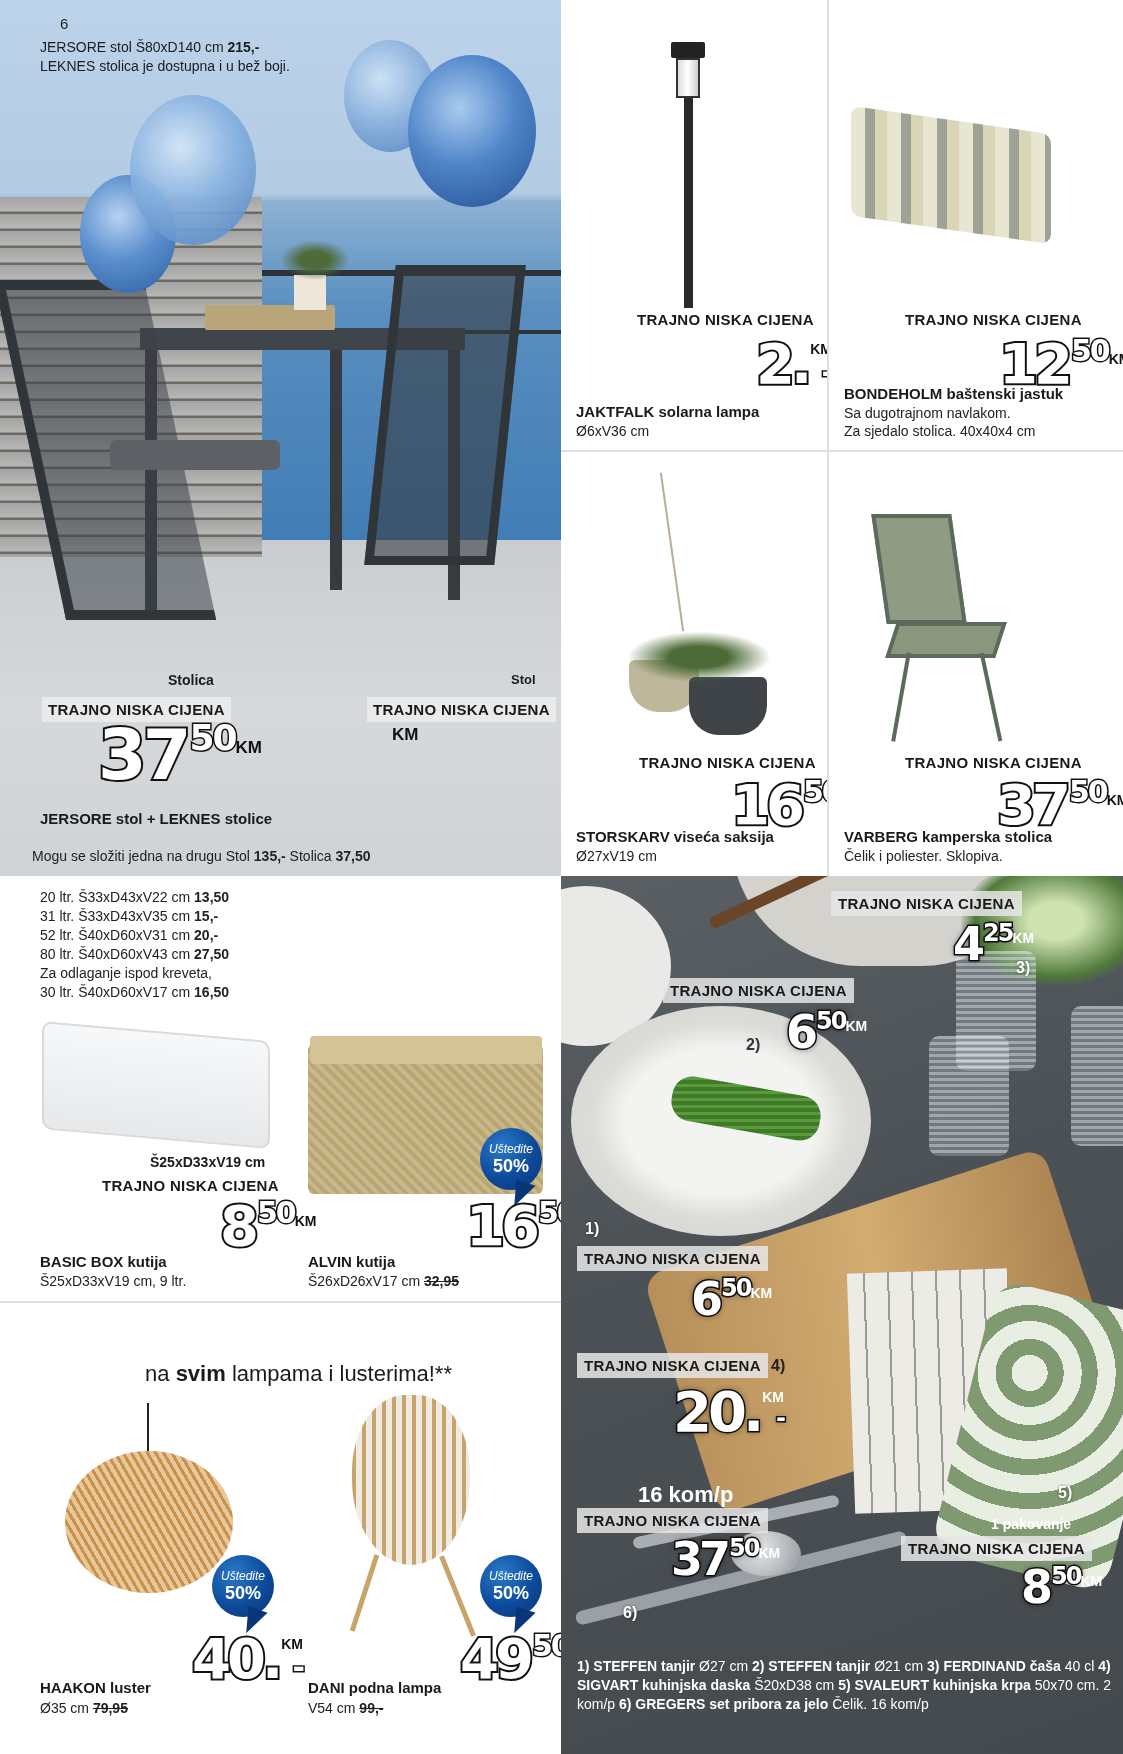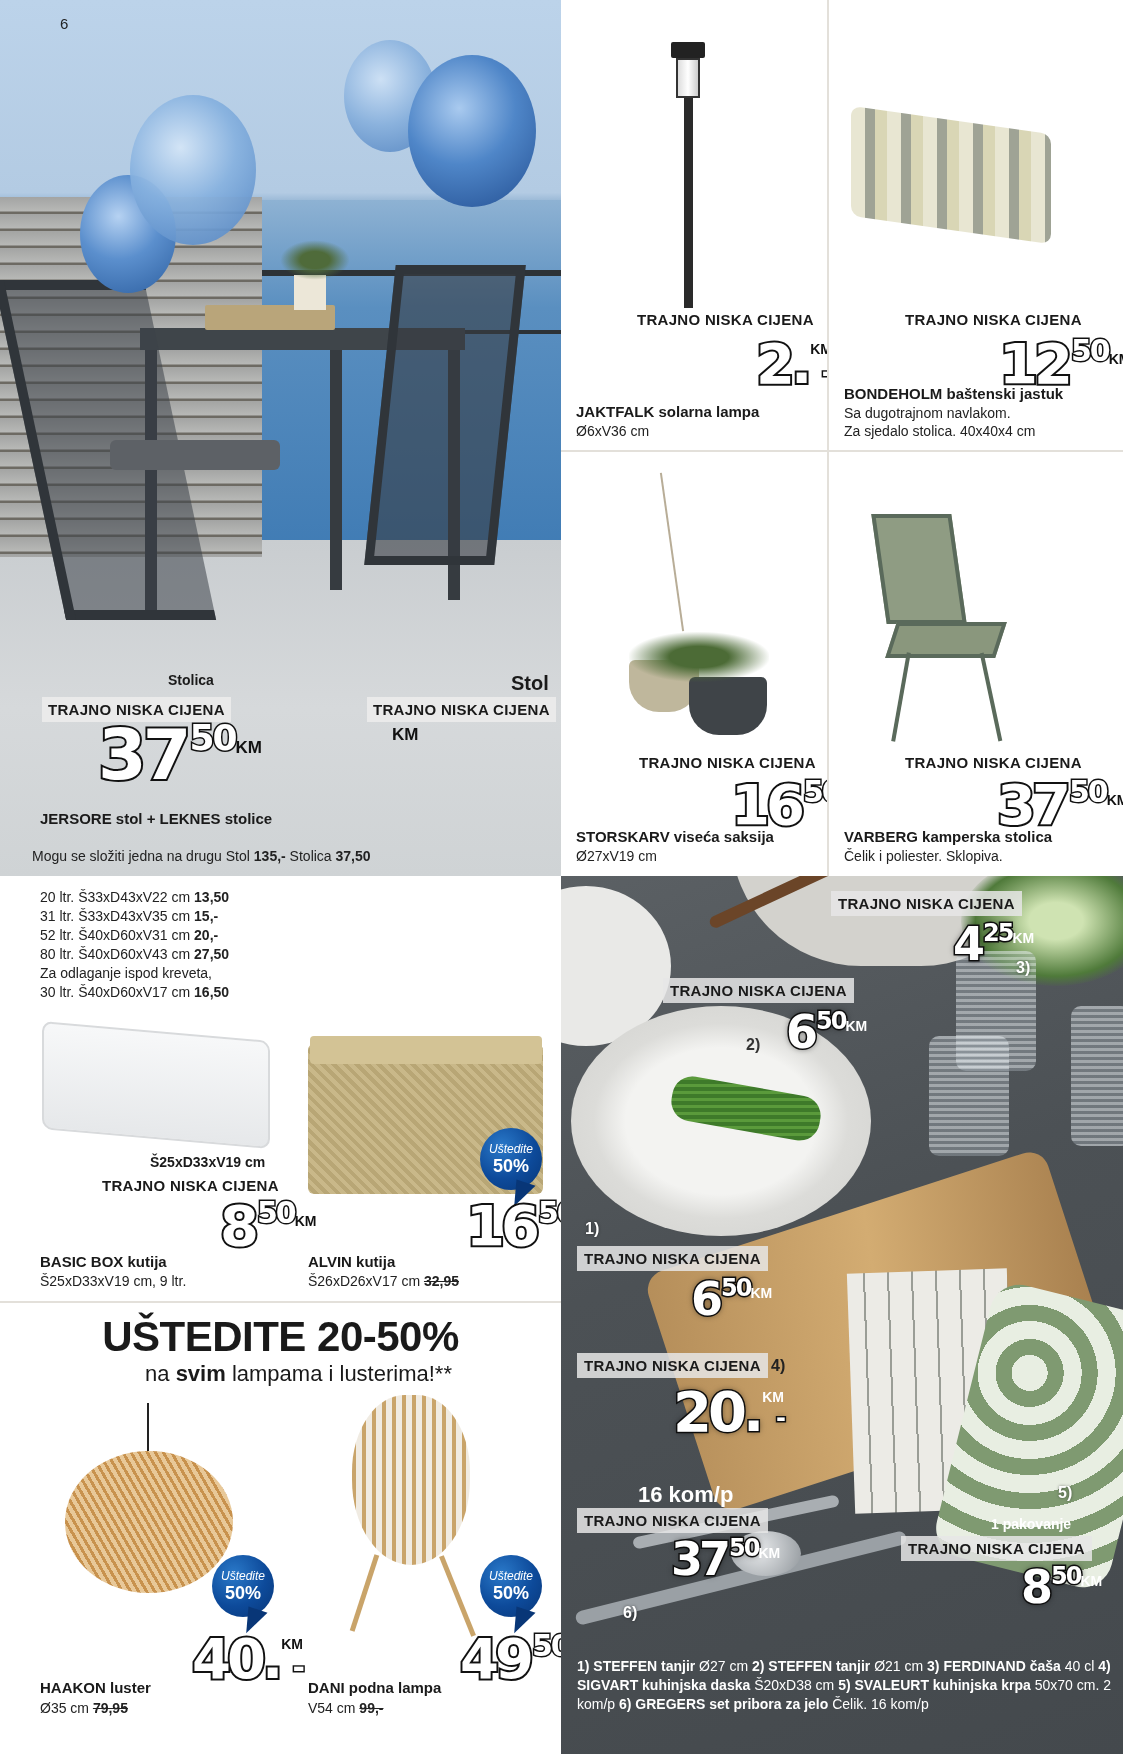--- a/index.html
+++ b/index.html
@@ -88,32 +88,36 @@
   <div class="abs" style="left:30px;top:280px;width:150px;height:340px;border:10px solid #30353a;border-right:none;transform:skewX(12deg);background:rgba(60,66,72,0.55);"></div>
   <div class="abs" style="left:380px;top:265px;width:130px;height:300px;border:9px solid #30353a;transform:skewX(-6deg);background:rgba(55,60,66,0.6);"></div>
   <div class="abs" style="left:110px;top:440px;width:170px;height:30px;background:#5d6166;border-radius:6px;"></div>
 
   <div class="abs" style="left:80px;top:175px;width:96px;height:118px;border-radius:50%;background:radial-gradient(circle at 40% 35%,#b6d2f2 0%,#5b8fcd 45%,#2d5fa0 100%);"></div>
   <div class="abs" style="left:130px;top:95px;width:126px;height:150px;border-radius:50%;background:radial-gradient(circle at 40% 35%,#d5e6f7 0%,#86b1df 45%,#4d80c0 100%);opacity:.92;"></div>
   <div class="abs" style="left:344px;top:40px;width:92px;height:112px;border-radius:50%;background:radial-gradient(circle at 40% 35%,#cfe2f6 0%,#86afdc 50%,#4f81bf 100%);opacity:.9;"></div>
   <div class="abs" style="left:408px;top:55px;width:128px;height:152px;border-radius:50%;background:radial-gradient(circle at 40% 35%,#a9caef 0%,#4f86c8 45%,#234f92 100%);"></div>
 
   <div class="abs" style="left:60px;top:15px;font-size:15px;color:#222;">6</div>
+  <div class="abs" style="left:40px;top:38px;font-size:14px;line-height:19px;color:#1c1c1c;">
+    <div><span>JERSORE stol Š80xD140 cm </span><b>215,-</b></div>
+    <div>LEKNES stolica je dostupna i u bež boji.</div>
+  </div>
 
   <div class="abs" style="left:168px;top:672px;font-weight:700;font-size:14px;">Stolica</div>
   <div class="tag-label boxed" style="left:42px;top:697px;">TRAJNO NISKA CIJENA</div>
   <div class="price big" style="left:98px;top:720px;">
     <span class="main">37</span>
     <span class="side">
         <span class="dec">50</span>
         <span class="cur">KM</span>
       </span>
   </div>
 
-  <div class="abs" style="left:511px;top:672px;font-weight:700;font-size:20px;">Stol</div>
+  <div class="abs" style="left:511px;top:672px;font-weight:700;font-size:13px;">Stol</div>
   <div class="tag-label boxed" style="left:367px;top:697px;">TRAJNO NISKA CIJENA</div>
   <div class="price big dash" style="left:390px;top:720px;">
     <span class="side">
         <span class="cur">KM</span>
       </span>
   </div>
 
   <div class="prod-title" style="left:40px;top:810px;">JERSORE stol + LEKNES stolice</div>
   <div class="prod-desc" style="left:32px;top:847px;">
     <span>Mogu se složiti jedna na drugu Stol </span><b>135,-</b><span> Stolica </span><b>37,50</b>
@@ -224,21 +228,20 @@
         <span class="cur">KM</span>
       </span>
   </div>
   <div class="prod-title" style="left:308px;top:377px;">ALVIN kutija</div>
   <div class="prod-desc" style="left:308px;top:396px;"><span>Š26xD26xV17 cm </span><span class="strike">32,95</span></div>
 </div>
 
 <div class="divider-h" style="left:0;top:1301px;width:561px;"></div>
 
 <div class="panel" style="left:0;top:1303px;width:561px;height:451px;">
-  <div class="abs" style="left:0;width:561px;top:10px;text-align:center;font-weight:700;font-size:42px;color:#1a1a1a;letter-spacing:-0.5px;">UŠTEDITE 20-50%</div>
   <div class="abs" style="left:0;width:561px;top:58px;text-align:center;font-size:22px;color:#1a1a1a;padding-left:36px;">
     <span>na </span><b>svim</b><span> lampama i lusterima!**</span>
   </div>
 
   <div class="abs" style="left:147px;top:100px;width:2px;height:50px;background:#222;"></div>
   <div class="abs" style="left:65px;top:148px;width:168px;height:142px;border-radius:50%;background:repeating-linear-gradient(60deg,#c8924e 0 3px,#e8c898 3px 7px),#d6a869;"></div>
   <div class="badge" style="left:212px;top:252px;">
     <span class="b1">Uštedite</span>
     <span class="b2">50%</span>
   </div>

